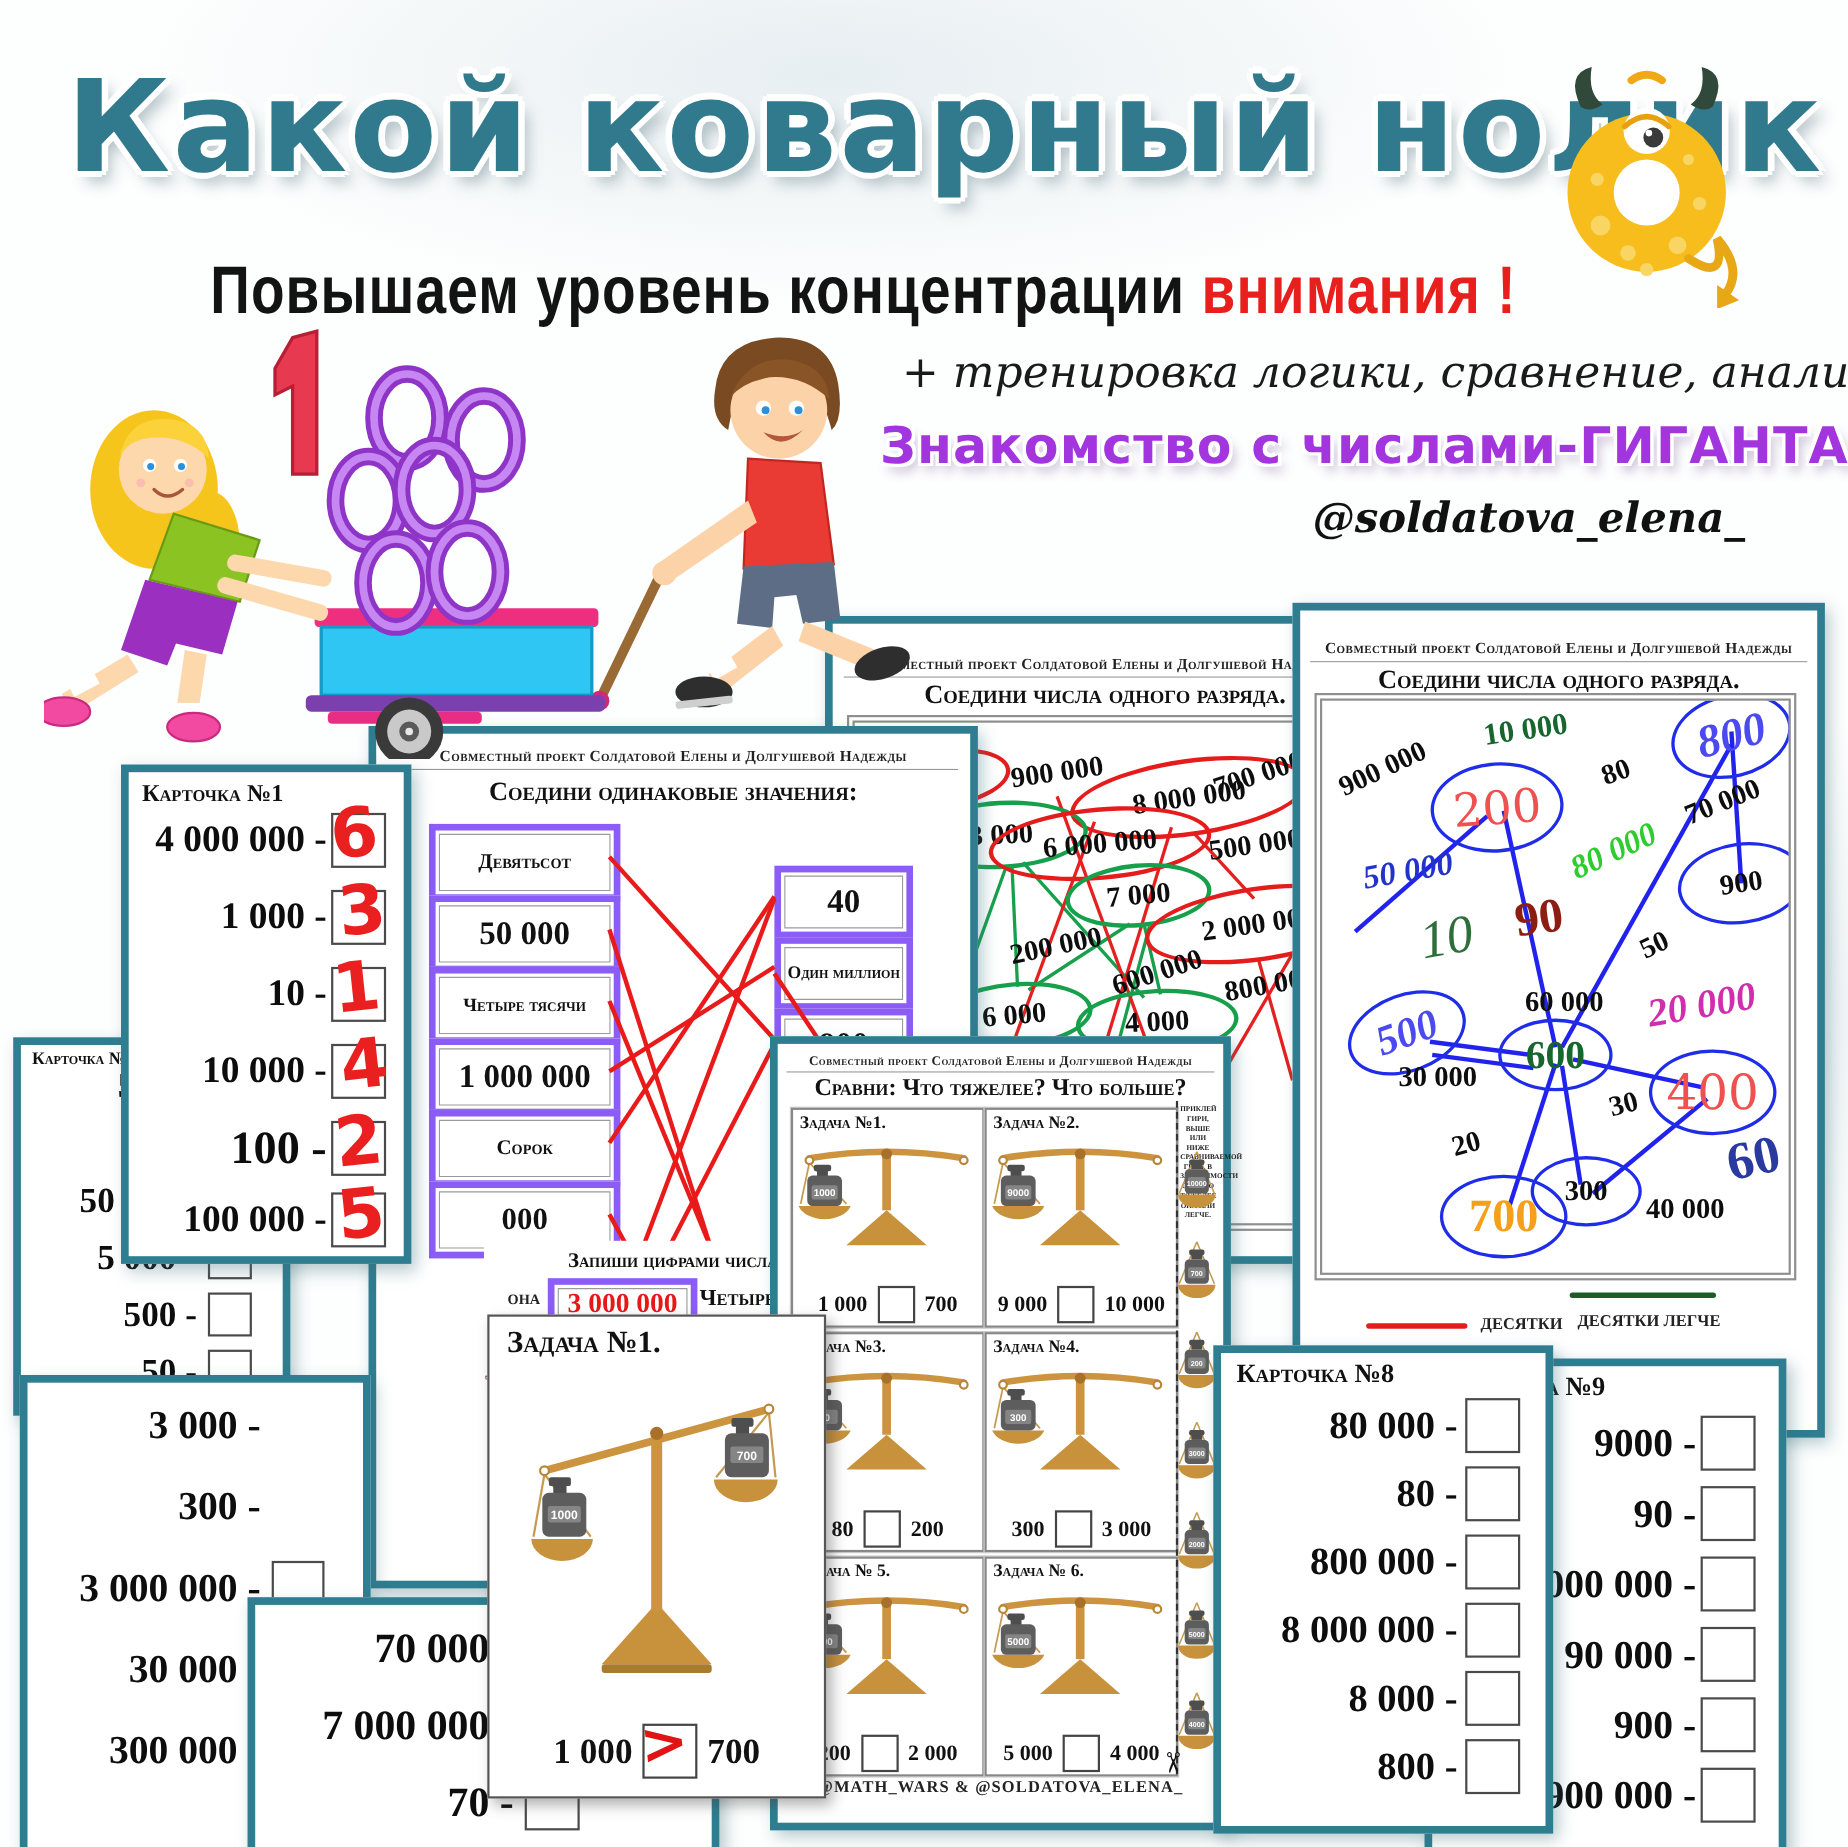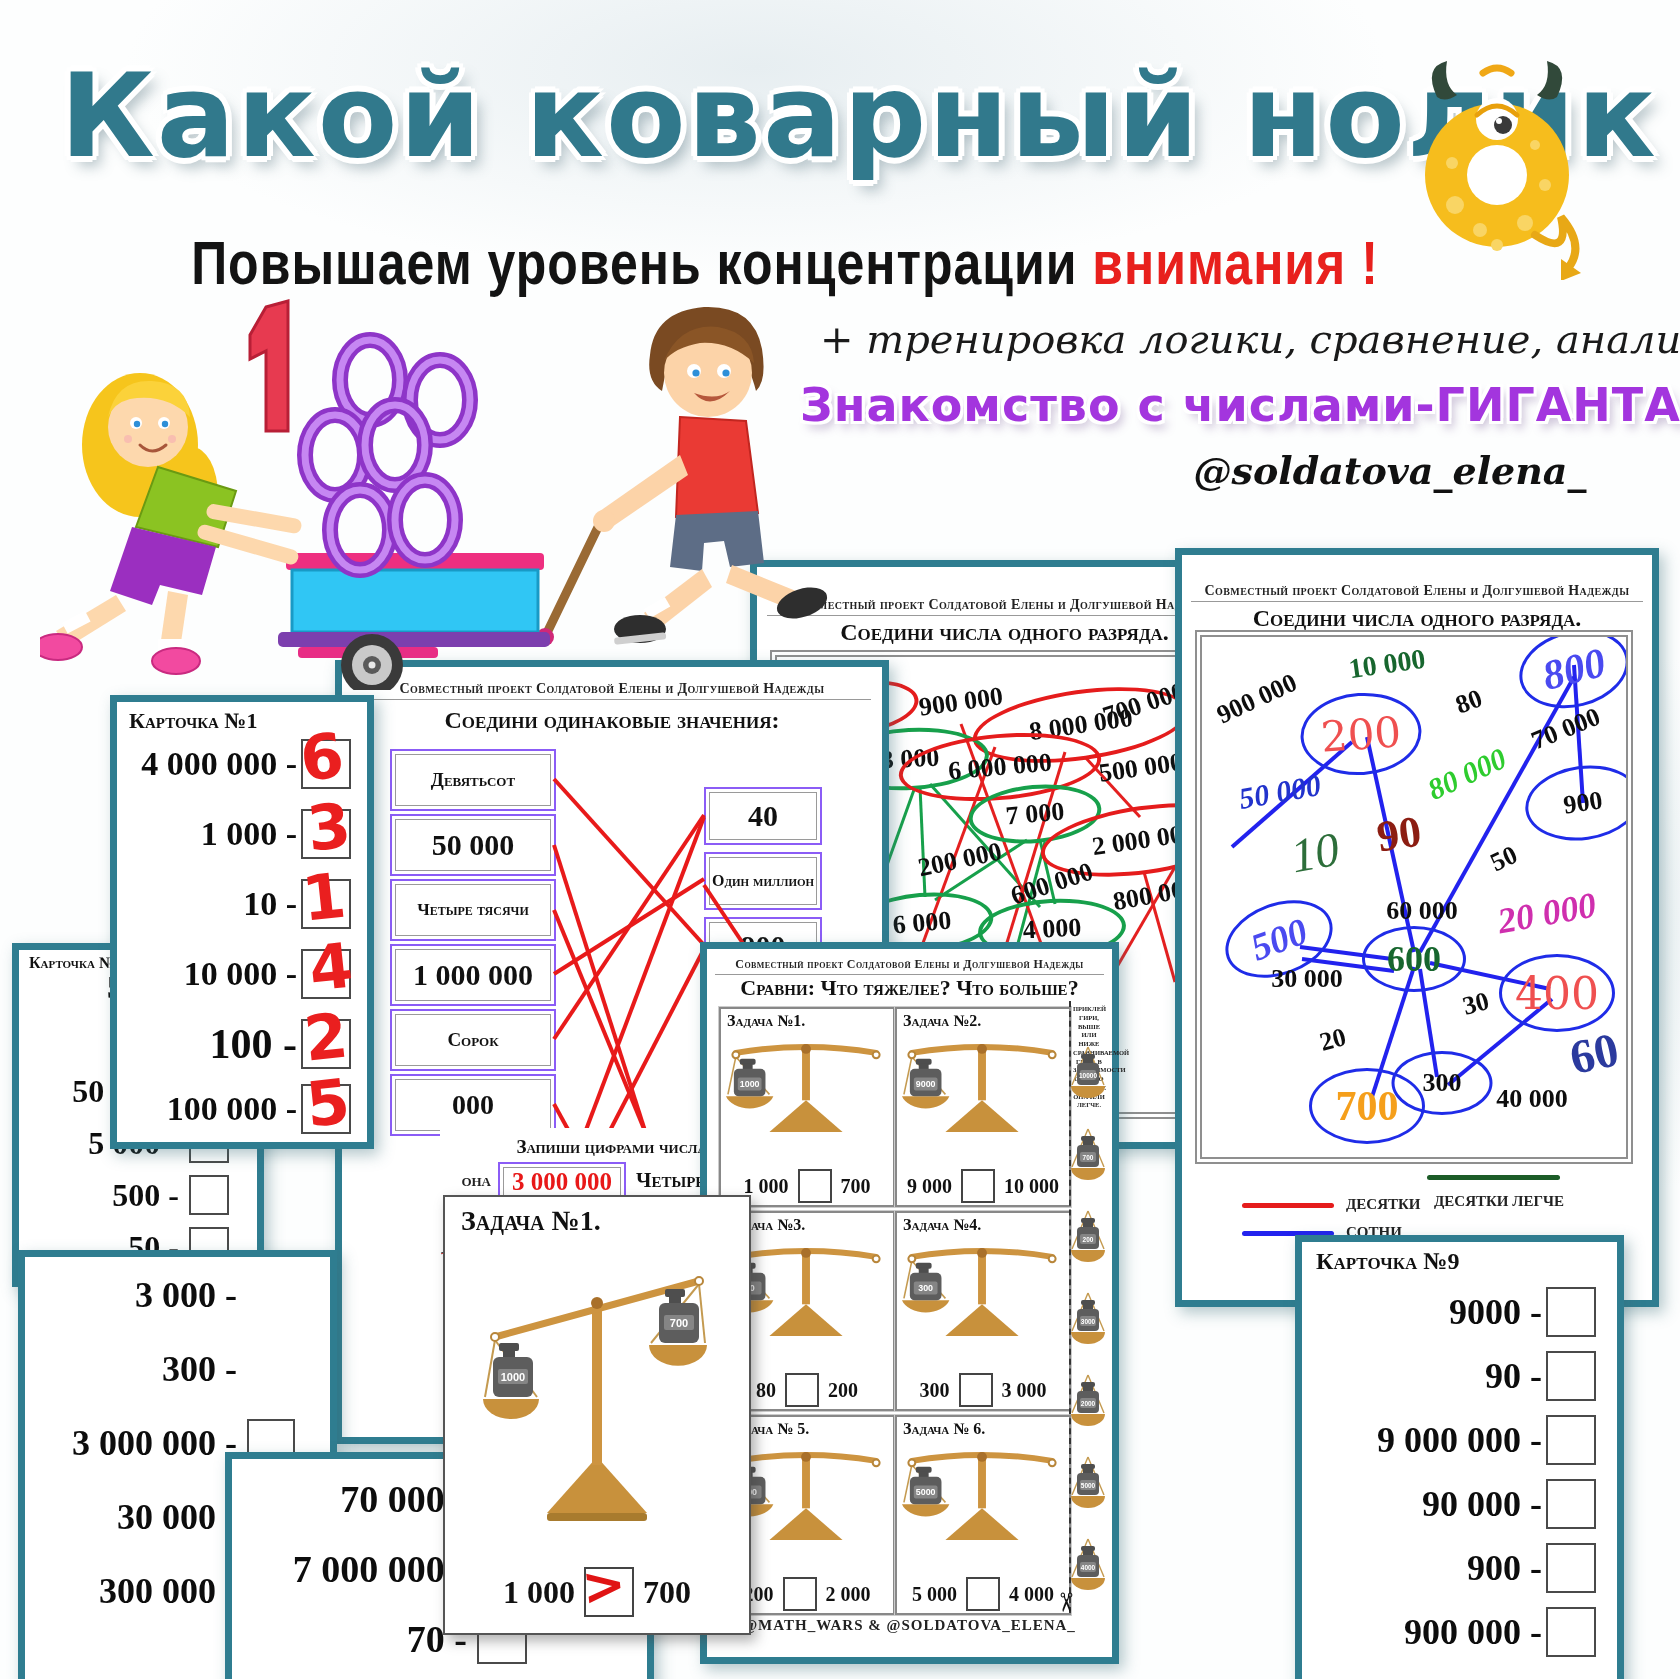--- a/index.html
+++ b/index.html
@@ -30,21 +30,21 @@
   .n-greenD{color:#17662e;}
   .n-greenB{color:#2ecc2e;font-style:italic;}
   .n-scriptb{color:#2233cc;font-style:italic;}
   .n-green10{color:#2d6e3a;font-style:italic;font-weight:normal;}
   .n-darkred{color:#8c1d12;}
   .n-magenta{color:#cf2fae;font-style:italic;}
   .n-orange{color:#f59f1b;}
   .n-navy{color:#2b3a9e;}
   .lines{position:absolute;left:0;top:0;pointer-events:none;}
   
-  .mbox{position:absolute;border:2px solid #8b5cf6;box-shadow:inset 0 0 0 3px #fff,inset 0 0 0 4px #9a9a9a;background:#fff;display:flex;align-items:center;justify-content:center;font-weight:bold;color:#111;}
+  .mbox{position:absolute;border:6px solid #8b5cf6;box-shadow:inset 0 0 0 3px #fff,inset 0 0 0 4px #9a9a9a;background:#fff;display:flex;align-items:center;justify-content:center;font-weight:bold;color:#111;}
   
   .task-cell{position:absolute;border:2px solid #888;box-shadow:0 0 0 1px #ccc;background:#fff;}
   .tlabel{position:absolute;left:6px;top:3px;font-variant:small-caps;font-weight:bold;font-size:16px;color:#111;}
   .cmprow{position:absolute;left:0;width:100%;display:flex;align-items:center;justify-content:center;font-weight:bold;font-size:20px;color:#111;}
   .cbx{display:inline-block;width:30px;height:30px;border:2px solid #444;background:#fff;margin:0 9px;}
   .wtext{font:bold 9px "Liberation Sans",sans-serif;fill:#fff;text-anchor:middle;}
   .legend-line{position:absolute;height:5px;border-radius:3px;}
   .legend-label{position:absolute;font-variant:small-caps;font-weight:bold;font-size:15px;color:#222;white-space:nowrap;}
   .redans{color:#e81818;font-weight:bold;font-size:25px;}
   .rdig{position:absolute;transform:translate(-50%,-54%) rotate(-6deg);font:bold 62px "DejaVu Sans","Liberation Sans",sans-serif;color:#ea1f1f;}
@@ -532,20 +532,35 @@
     <div class="rrow" style="right:75px;top:326px;font-size:36px;">900 -</div>
     <div class="rrow" style="right:75px;top:390px;font-size:36px;">900 000 -</div>
     <div class="bx" style="left:244px;top:70px;width:46px;height:46px;"></div>
     <div class="bx" style="left:244px;top:134px;width:46px;height:46px;"></div>
     <div class="bx" style="left:244px;top:198px;width:46px;height:46px;"></div>
     <div class="bx" style="left:244px;top:262px;width:46px;height:46px;"></div>
     <div class="bx" style="left:244px;top:326px;width:46px;height:46px;"></div>
     <div class="bx" style="left:244px;top:390px;width:46px;height:46px;"></div>
   </div>
 
+  <div class="sheet" style="left:1103px;top:1223px;width:295px;height:430px;z-index:13;">
+    <div class="cardtitle" style="left:14px;top:6px;">Карточка №8</div>
+    <div class="rrow" style="right:80px;top:66px;font-size:35px;">80 000 -</div>
+    <div class="rrow" style="right:80px;top:128px;font-size:35px;">80 -</div>
+    <div class="rrow" style="right:80px;top:190px;font-size:35px;">800 000 -</div>
+    <div class="rrow" style="right:80px;top:252px;font-size:35px;">8 000 000 -</div>
+    <div class="rrow" style="right:80px;top:314px;font-size:35px;">8 000 -</div>
+    <div class="rrow" style="right:80px;top:376px;font-size:35px;">800 -</div>
+    <div class="bx" style="left:222px;top:66px;width:46px;height:46px;"></div>
+    <div class="bx" style="left:222px;top:128px;width:46px;height:46px;"></div>
+    <div class="bx" style="left:222px;top:190px;width:46px;height:46px;"></div>
+    <div class="bx" style="left:222px;top:252px;width:46px;height:46px;"></div>
+    <div class="bx" style="left:222px;top:314px;width:46px;height:46px;"></div>
+    <div class="bx" style="left:222px;top:376px;width:46px;height:46px;"></div>
+  </div>
 
   <svg class="abs" style="left:40px;top:295px;z-index:14;" width="800" height="395" viewBox="0 0 800 395">
 
     <g>
       <line x1="560" y1="228" x2="505" y2="342" stroke="#9a6a34" stroke-width="9" stroke-linecap="round"></line>
       <circle cx="505" cy="342" r="9" fill="#d02878"></circle>
       <rect x="246" y="258" width="258" height="17" rx="4" fill="#ee2f80"></rect>
       <rect x="258" y="275" width="7" height="14" fill="#d81f6e"></rect>
         <rect x="300" y="275" width="7" height="14" fill="#d81f6e"></rect>
         <rect x="342" y="275" width="7" height="14" fill="#d81f6e"></rect>

